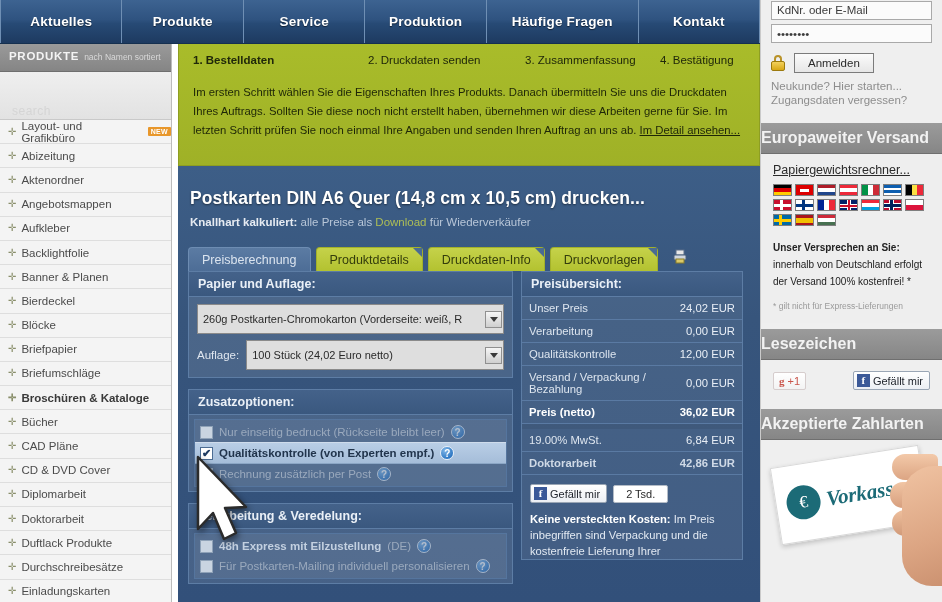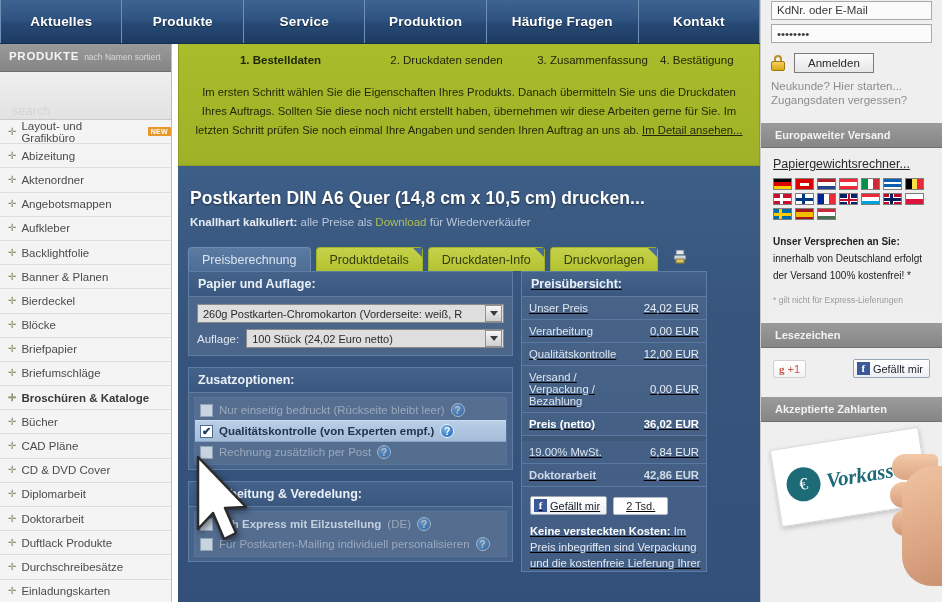--- a/index.html
+++ b/index.html
@@ -76,21 +76,21 @@
     margin-left: 4px; background: #e8972b; color: #fff; font-size: 7px;
     font-weight: bold; padding: 1px 3px; border-radius: 1px; letter-spacing: .3px;
   }
 
   
   #main { position: absolute; left: 172px; top: 44px; width: 588px; bottom: 0; }
   #green {
     position: absolute; left: 6px; top: 0; width: 582px; height: 122px;
     background: linear-gradient(180deg,#a9bc2a 0%, #9fb127 100%);
     border: 1px solid #8e9e22; border-top: none;
-    padding: 10px 14px 0 14px; color: #1d2405; text-align: center;
+    padding: 10px 14px 0 14px; color: #1d2405;
   }
   #steps { display: flex; font-size: 11.5px; }
   #steps .step { color: #20280a; }
   #steps .step.active { font-weight: bold; }
   #steps .s1 { width: 175px; }
   #steps .s2 { width: 157px; }
   #steps .s3 { width: 135px; }
   #greentext {
     margin-top: 17px; font-size: 11.3px; line-height: 19px; color: #1e2607;
   }
@@ -144,21 +144,21 @@
   .sect-body {
     background: rgba(255,255,255,.10);
     border: 1px solid #5d7da5; padding: 7px 8px;
   }
   .selectrow { display: flex; align-items: center; gap: 7px; margin-bottom: 6px; }
   .selectrow:last-child { margin-bottom: 0; }
   .lbl { font-size: 11.5px; color: #dfe6ef; }
   .fauxselect {
     display: flex; align-items: center; justify-content: space-between;
     background: #dedede; border: 1px solid #8a8a8a;
-    height: 19px; font-size: 11px; color: #2a2a2a; padding: 0 0 0 5px;
+    height: 30px; font-size: 11px; color: #2a2a2a; padding: 0 0 0 5px;
     overflow: hidden; white-space: nowrap; cursor: pointer;
   }
   .fauxselect .arrowbox {
     width: 17px; height: 17px; flex: none; margin-right: 1px;
     background: linear-gradient(180deg,#f6f6f6 0%,#cfcfcf 100%);
     border: 1px solid #909090;
     display: flex; align-items: center; justify-content: center;
   }
   .caret { width: 0; height: 0; border-left: 4px solid transparent;
            border-right: 4px solid transparent; border-top: 5px solid #3b3b3b; }
@@ -185,21 +185,21 @@
     width: 14px; height: 14px; flex: none; border-radius: 50%;
     background: radial-gradient(circle at 35% 30%, #7fb6e8 0%, #2f78c4 70%, #1d5fa8 100%);
     color: #fff; font-size: 10px; font-weight: bold;
     display: flex; align-items: center; justify-content: center; cursor: pointer;
     border: 1px solid #e8f0f9;
   }
   .help.dim { opacity: .55; }
   .optbox { background: rgba(255,255,255,.07); border: 1px solid #55759e; padding: 2px 0; }
 
   
-  #price { width: 186px; text-decoration: underline; }
+  #price { width: 222px; }
   #price-head {
     background: linear-gradient(180deg,#44628a 0%, #3a587f 100%);
     color: #eaf0f7; font-size: 12.5px; font-weight: bold;
     padding: 5px 9px; border: 1px solid #5d7da5; border-bottom: none;
   }
   #price-body { border: 1px solid #5d7da5; background: rgba(255,255,255,.08); }
   .prow { display: flex; border-bottom: 1px solid #5a7aa3; font-size: 11.3px; }
   .prow .pl { flex: 1; padding: 5px 7px; color: #dde5ef; }
   .prow .pv { width: 82px; padding: 5px 7px; text-align: right; color: #e8eef6; }
   .prow.total .pl, .prow.total .pv { font-weight: bold; color: #ffffff; }
@@ -224,22 +224,22 @@
   #nohidden { padding: 4px 0 0 8px; font-size: 11.2px; color: #e2e9f2; line-height: 16px; }
   #nohidden b { color: #ffffff; }
 
   
   #rightcol {
     position: absolute; left: 760px; top: 0; width: 182px; bottom: 0;
     background: #efefef; border-left: 1px solid #cacaca;
   }
   .r-head {
     background: linear-gradient(180deg,#9b9b9b 0%, #868686 100%);
-    color: #f2f2f2; font-size: 11px; font-weight: bold;
-    padding: 6px 0 6px 14px; border-bottom: 1px solid #6f6f6f;
+    color: #f2f2f2; font-size: 16px; font-weight: bold;
+    padding: 6px 0 6px 0; border-bottom: 1px solid #6f6f6f;
   }
   .r-body { background: #eeeeee; padding: 9px 12px 12px 12px; }
   #loginwrap { padding: 0 10px; background: #efefef; }
   .loginfield {
     width: 100%; height: 19px; border: 1px solid #a9a9a9; background: #fbfbfb;
     font-size: 11.5px; color: #3b3b3b; padding: 0 5px; margin-bottom: 4px;
     font-family: "Liberation Sans", sans-serif;
   }
   #loginrow { display: flex; align-items: center; gap: 9px; margin-top: 6px; }
   #lockicon { width: 14px; height: 16px; position: relative; }

